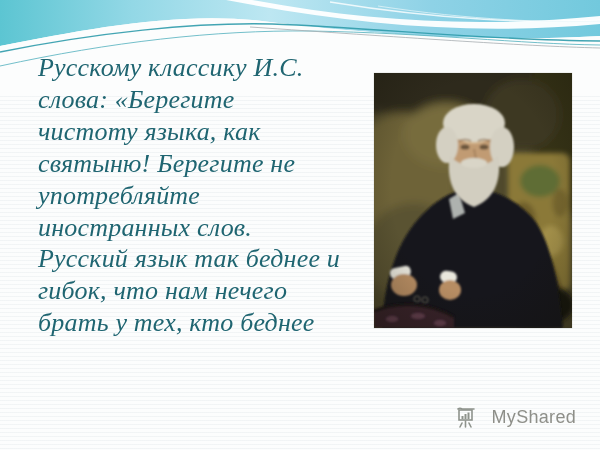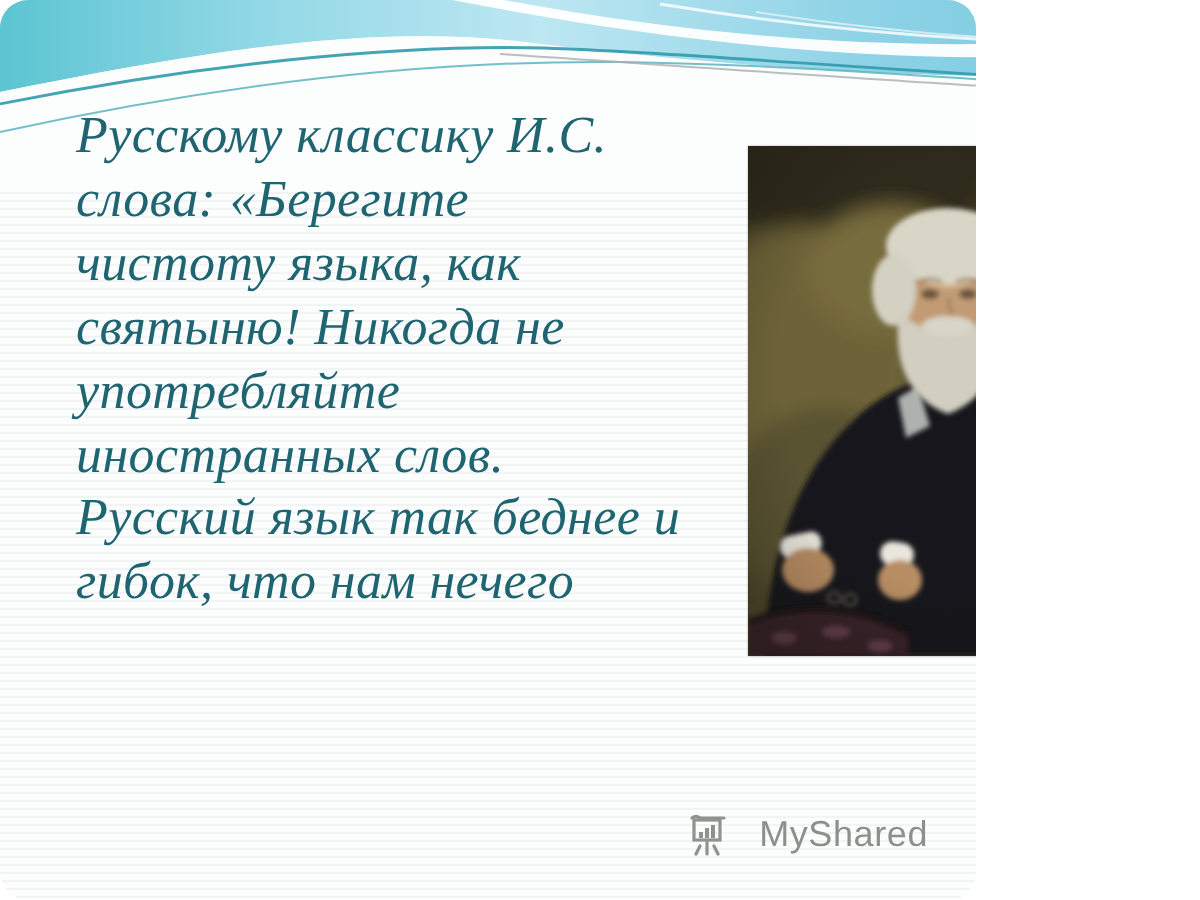--- a/index.html
+++ b/index.html
@@ -1,25 +1,24 @@
 <!DOCTYPE html>
 <html><head>
 <meta charset="utf-8">
 <style>
   html,body{margin:0;padding:0;}
   .slide{
     position:relative;
-    width:488px;height:450px;
+    width:600px;height:450px;
     overflow:hidden;
     background-color:#fcfdfd;
     background-image:repeating-linear-gradient(180deg,
       rgba(185,198,205,0.16) 0px, rgba(185,198,205,0.16) 1px,
       transparent 1px, transparent 4px);
     font-family:"Liberation Serif","DejaVu Serif",serif;
-    border-radius:14px;
   }
   .header-svg{
     position:absolute;top:0;left:0;width:600px;height:95px;display:block;
   }
   .quote{
     position:absolute;left:38px;top:52px;width:330px;
     font-style:italic;
     font-size:26px;line-height:31.9px;
     color:#1f6571;
     letter-spacing:0.2px;
@@ -62,25 +61,26 @@
     <path d="M0,46 C85,29 180,11 262,21 C360,33 480,43 600,36 L600,95 L0,95 Z" fill="#fcfdfd"></path>
     <path d="M0,52 C95,33 195,22 272,24 C380,28 480,40 600,41" stroke="#2f9bab" stroke-width="1.4" fill="none" opacity="0.9"></path>
     <path d="M0,66 C110,42 215,30 310,31 C430,33 520,44 600,45" stroke="#5ab4c1" stroke-width="1" fill="none" opacity="0.85"></path>
     <path d="M250,27 C400,37 520,46 600,48" stroke="#a7aeb2" stroke-width="1" fill="none" opacity="0.8"></path>
   </svg>
 
   <div class="quote">
     <div class="line">Русскому классику И.С.</div>
     <div class="line">слова: «Берегите</div>
     <div class="line">чистоту языка, как</div>
-    <div class="line">святыню! Никогда не</div>
+    <div class="line">святыню! Берегите не</div>
     <div class="line">употребляйте</div>
     <div class="line">иностранных слов.</div>
     <div class="line">Русский язык так беднее и</div>
     <div class="line">гибок, что нам нечего</div>
+    <div class="line">брать у тех, кто беднее</div>
   </div>
 
   <div class="portrait">
     <svg viewBox="0 0 198 255">
       <defs>
         <filter id="b1" x="-20%" y="-20%" width="140%" height="140%">
             <feGaussianBlur stdDeviation="1.2"></feGaussianBlur>
           </filter>
         <filter id="b2" x="-30%" y="-30%" width="160%" height="160%">
             <feGaussianBlur stdDeviation="2.5"></feGaussianBlur>

